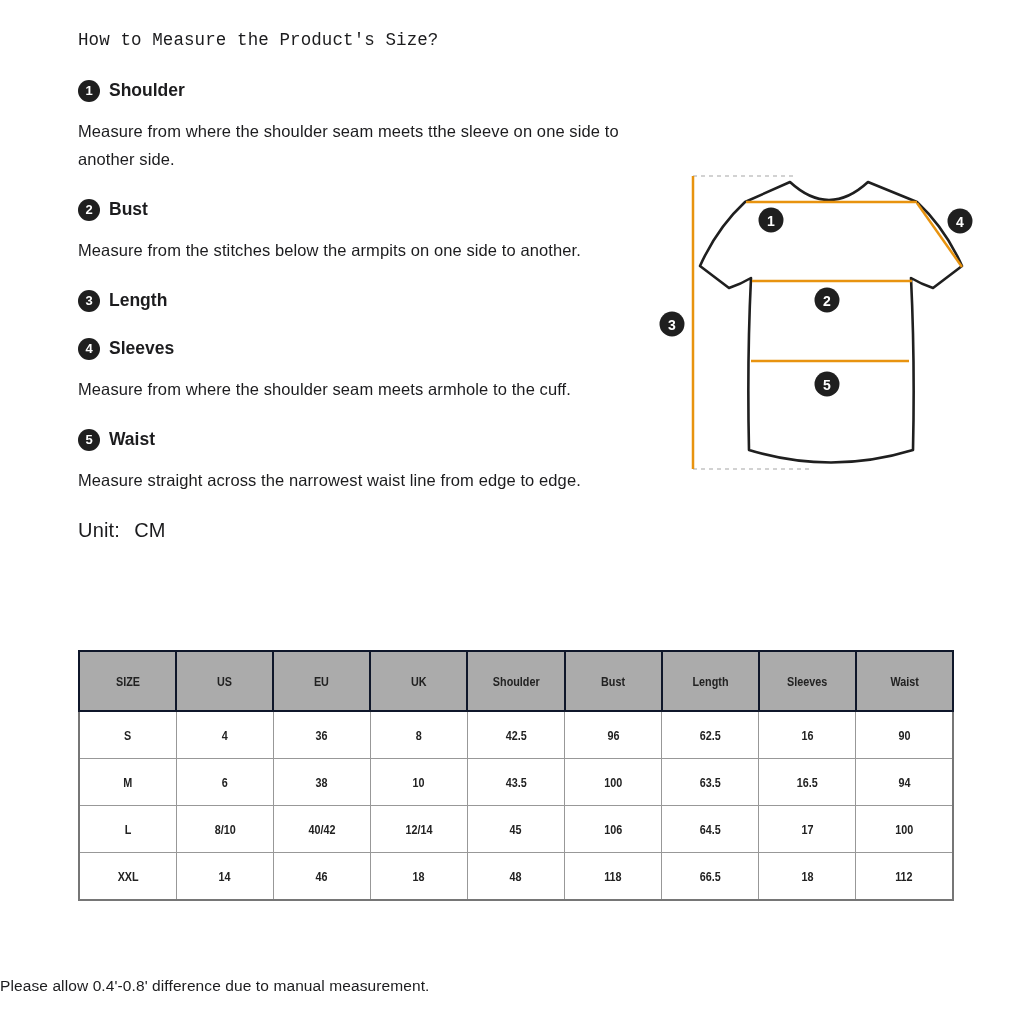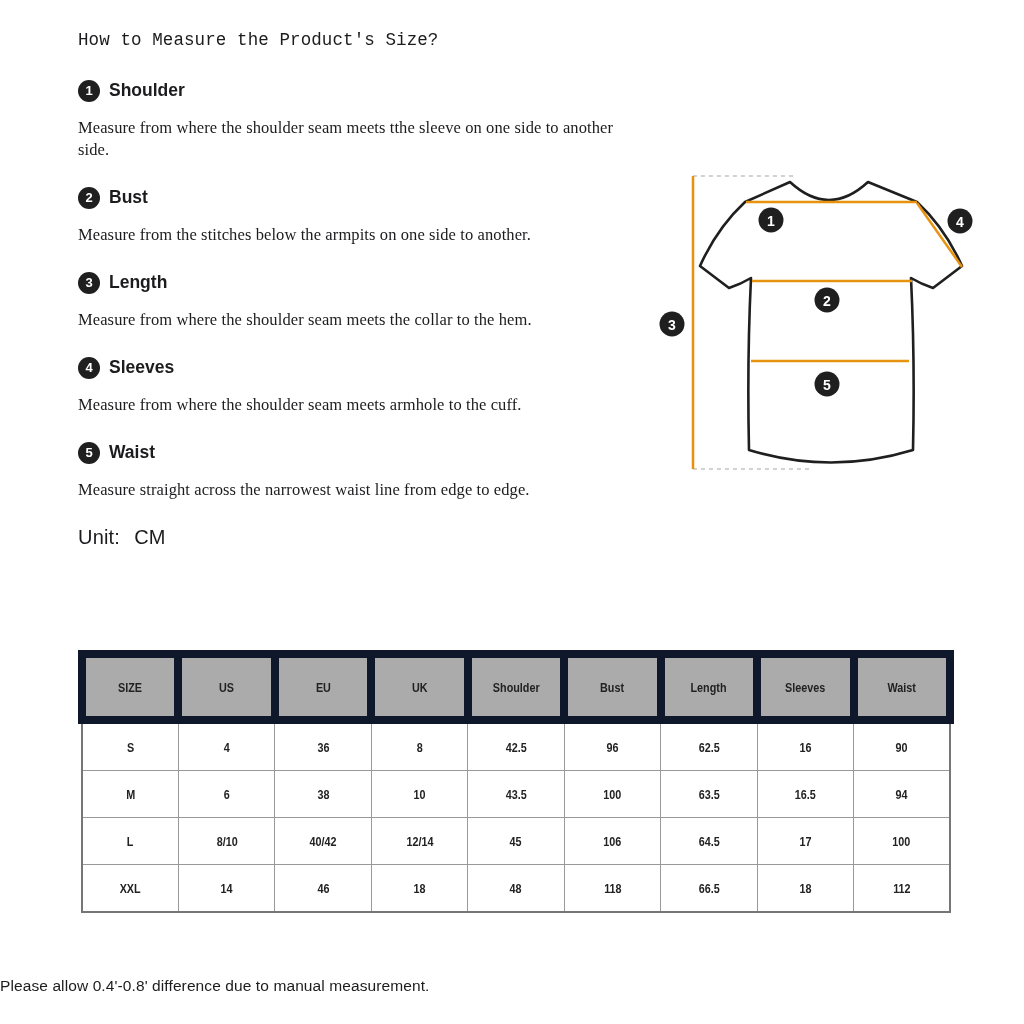--- a/index.html
+++ b/index.html
@@ -13,38 +13,38 @@
   .content{position:absolute;left:78px;top:30px;width:545px;}
   .page-title{font-size:17.5px;font-weight:400;margin:0 0 29px 0;letter-spacing:.1px;font-family:Liberation Mono, monospace;}
   .item{margin:0 0 25px 0;}
   .item-head{display:flex;align-items:center;gap:9px;margin:0 0 15px 0;height:23px;}
   .num-badge{
     width:22px;height:22px;border-radius:50%;background:#1f1f1f;color:#fff;
     font-size:13px;font-weight:700;display:inline-flex;align-items:center;justify-content:center;
     flex:0 0 auto;line-height:1;
   }
   .item-label{font-size:17.5px;font-weight:600;}
-  .item-desc{font-size:16.5px;line-height:22px;margin:0;letter-spacing:.1px;font-family:Liberation Serif, serif;}
+  .item-desc{font-size:16.5px;line-height:28px;margin:0;letter-spacing:.1px;}
   .unit-line{font-size:20px;margin-top:20px;letter-spacing:.2px;}
   .unit-line .unit-value{margin-left:14px;}
   
   .diagram{position:absolute;left:645px;top:160px;width:380px;height:335px;}
   .diagram svg{position:absolute;left:0;top:0;}
   .marker{
     position:absolute;width:25px;height:25px;border-radius:50%;background:#1f1f1f;color:#fff;
     font-size:14px;font-weight:700;display:flex;align-items:center;justify-content:center;
     transform:translate(-50%,-50%);line-height:1;
   }
   .m1{left:126px;top:60px;} .m2{left:182px;top:140px;} .m3{left:27px;top:164px;}
   .m4{left:315px;top:61px;} .m5{left:182px;top:224px;}
   
   .table-wrap{position:absolute;left:78px;top:650px;width:876px;}
   table.size{border-collapse:collapse;width:100%;table-layout:fixed;border:2px solid #767676;}
   table.size th{
-    background:#ababab;border:8px solid #0f172a;height:58px;
+    background:#ababab;border:2px solid #0f172a;height:58px;
     font-size:13.5px;font-weight:700;color:#222;text-align:center;vertical-align:middle;padding:0;
   }
   table.size td{
     background:#fff;border:1.5px solid #989898;height:46px;
     font-size:13.5px;font-weight:700;color:#222;text-align:center;vertical-align:middle;padding:0;
   }
   .cnd{display:inline-block;transform:scaleX(0.8);transform-origin:center;white-space:nowrap;}
   
   .footer-note{
     position:absolute;left:0;top:977px;width:1024px;text-align:left;
@@ -71,21 +71,20 @@
       <span class="item-label">Bust</span>
     </div>
     <p class="item-desc">Measure from the stitches below the armpits on one side to another.</p>
   </div>
 
   <div class="item">
     <div class="item-head">
       <span class="num-badge">3</span>
       <span class="item-label">Length</span>
     </div>
-    <p class="item-desc">Measure from where the shoulder seam meets the collar to the hem.</p>
   </div>
 
   <div class="item">
     <div class="item-head">
       <span class="num-badge">4</span>
       <span class="item-label">Sleeves</span>
     </div>
     <p class="item-desc">Measure from where the shoulder seam meets armhole to the cuff.</p>
   </div>
 

